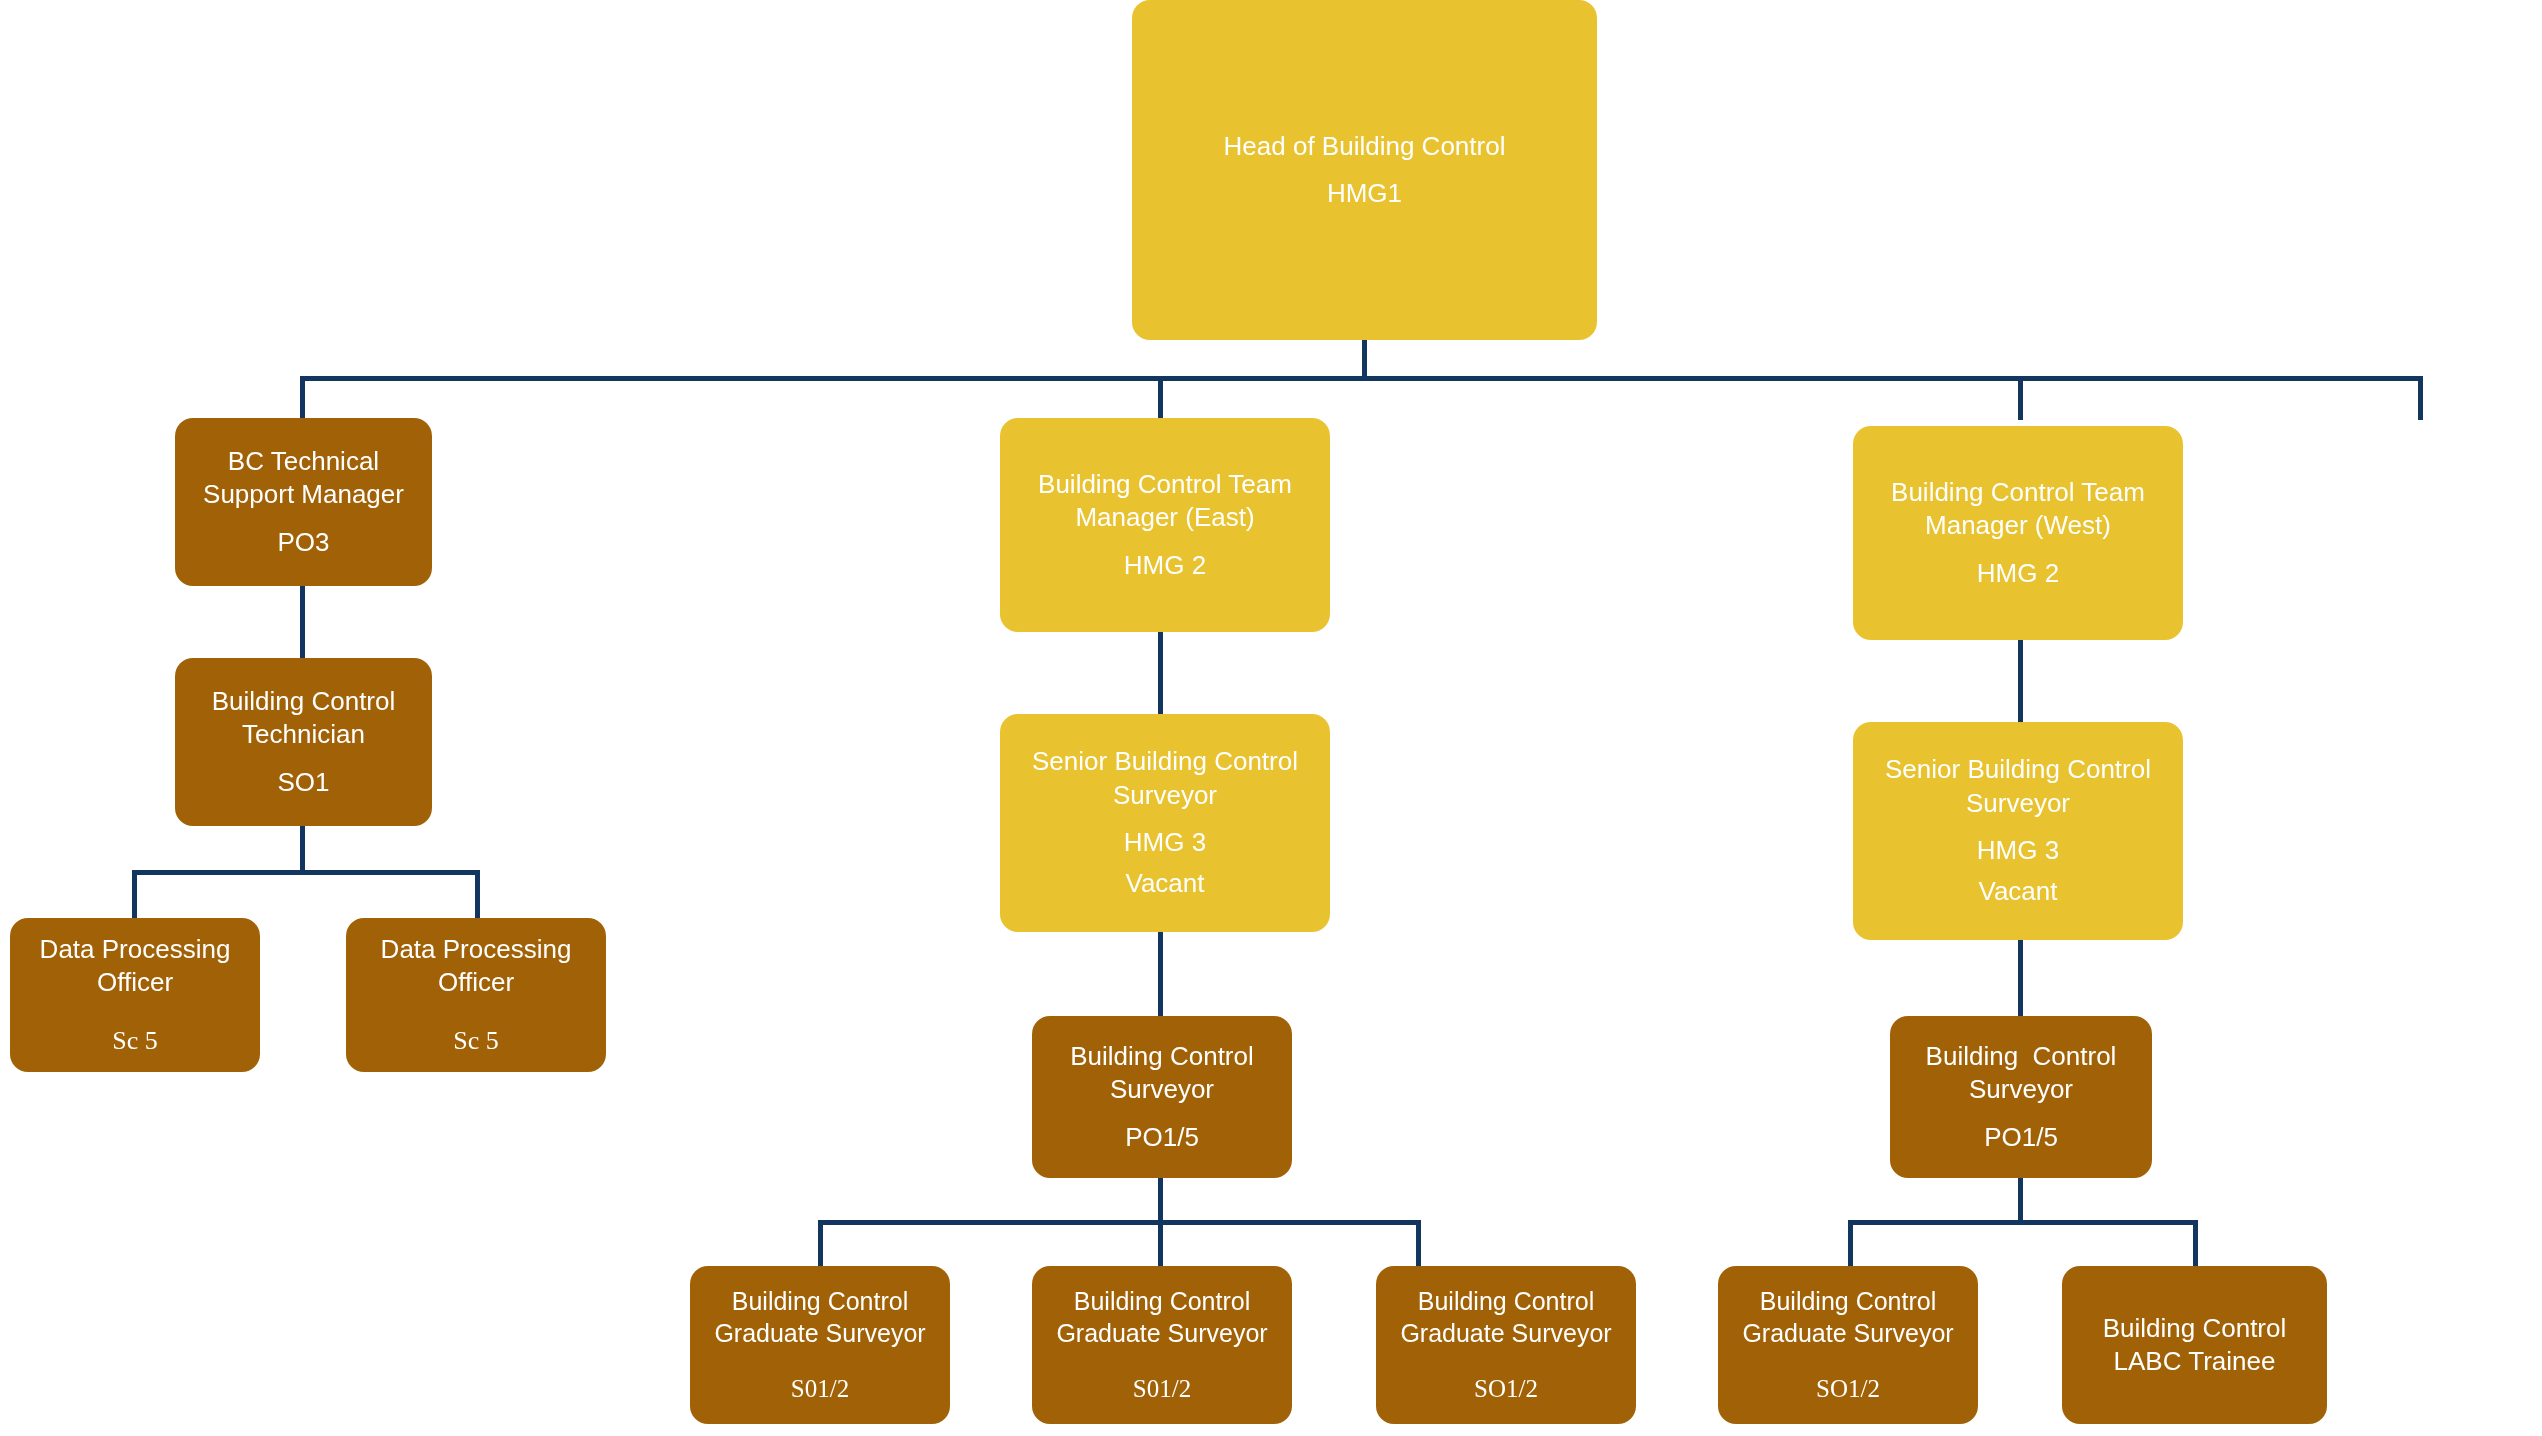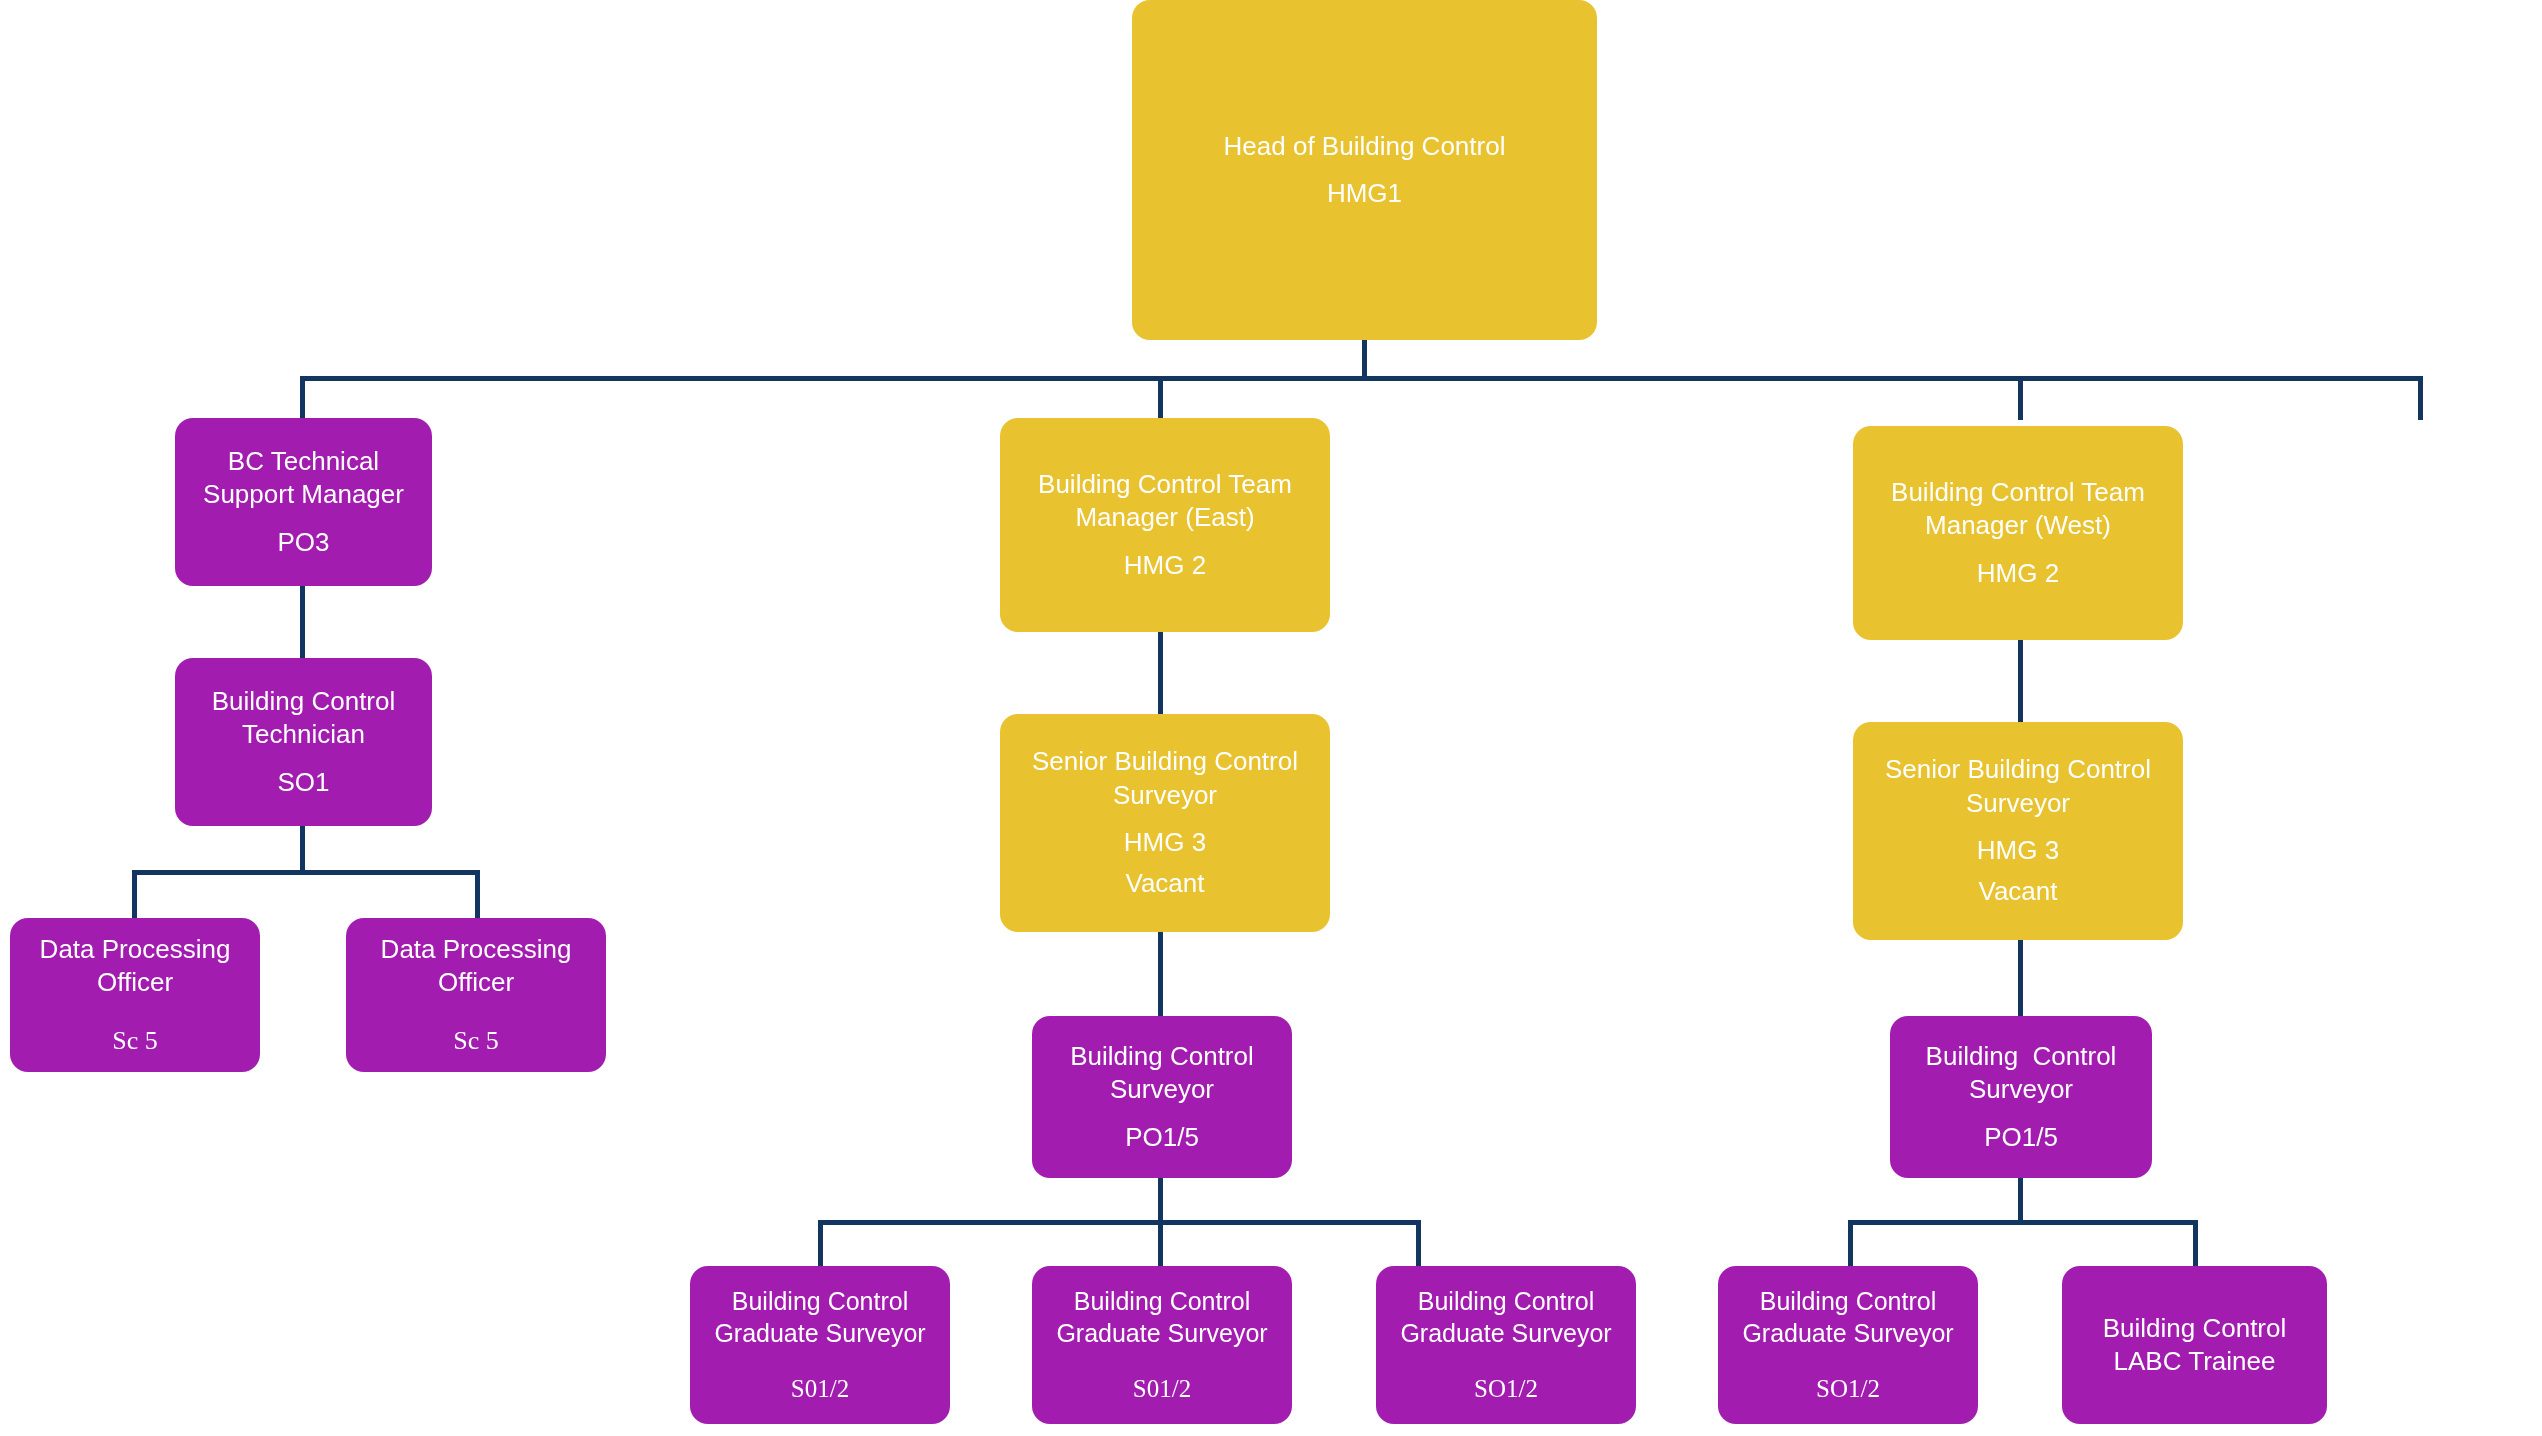--- a/index.html
+++ b/index.html
@@ -22,21 +22,21 @@
     flex-direction: column;
     align-items: center;
     justify-content: center;
     text-align: center;
     color: #ffffff;
     border-radius: 18px;
     padding: 6px 2px;
     z-index: 3;
   }
   .node.gold { background: #e9c22f; }
-  .node.blue { background: #a21caf; }
+  .node.blue { background: #a16207; }
   .node .title {
     font-size: 26px;
     line-height: 1.28;
     font-weight: 400;
     white-space: pre-wrap;
   }
   .node .grade {
     font-size: 26px;
     line-height: 1.28;
     font-weight: 400;

